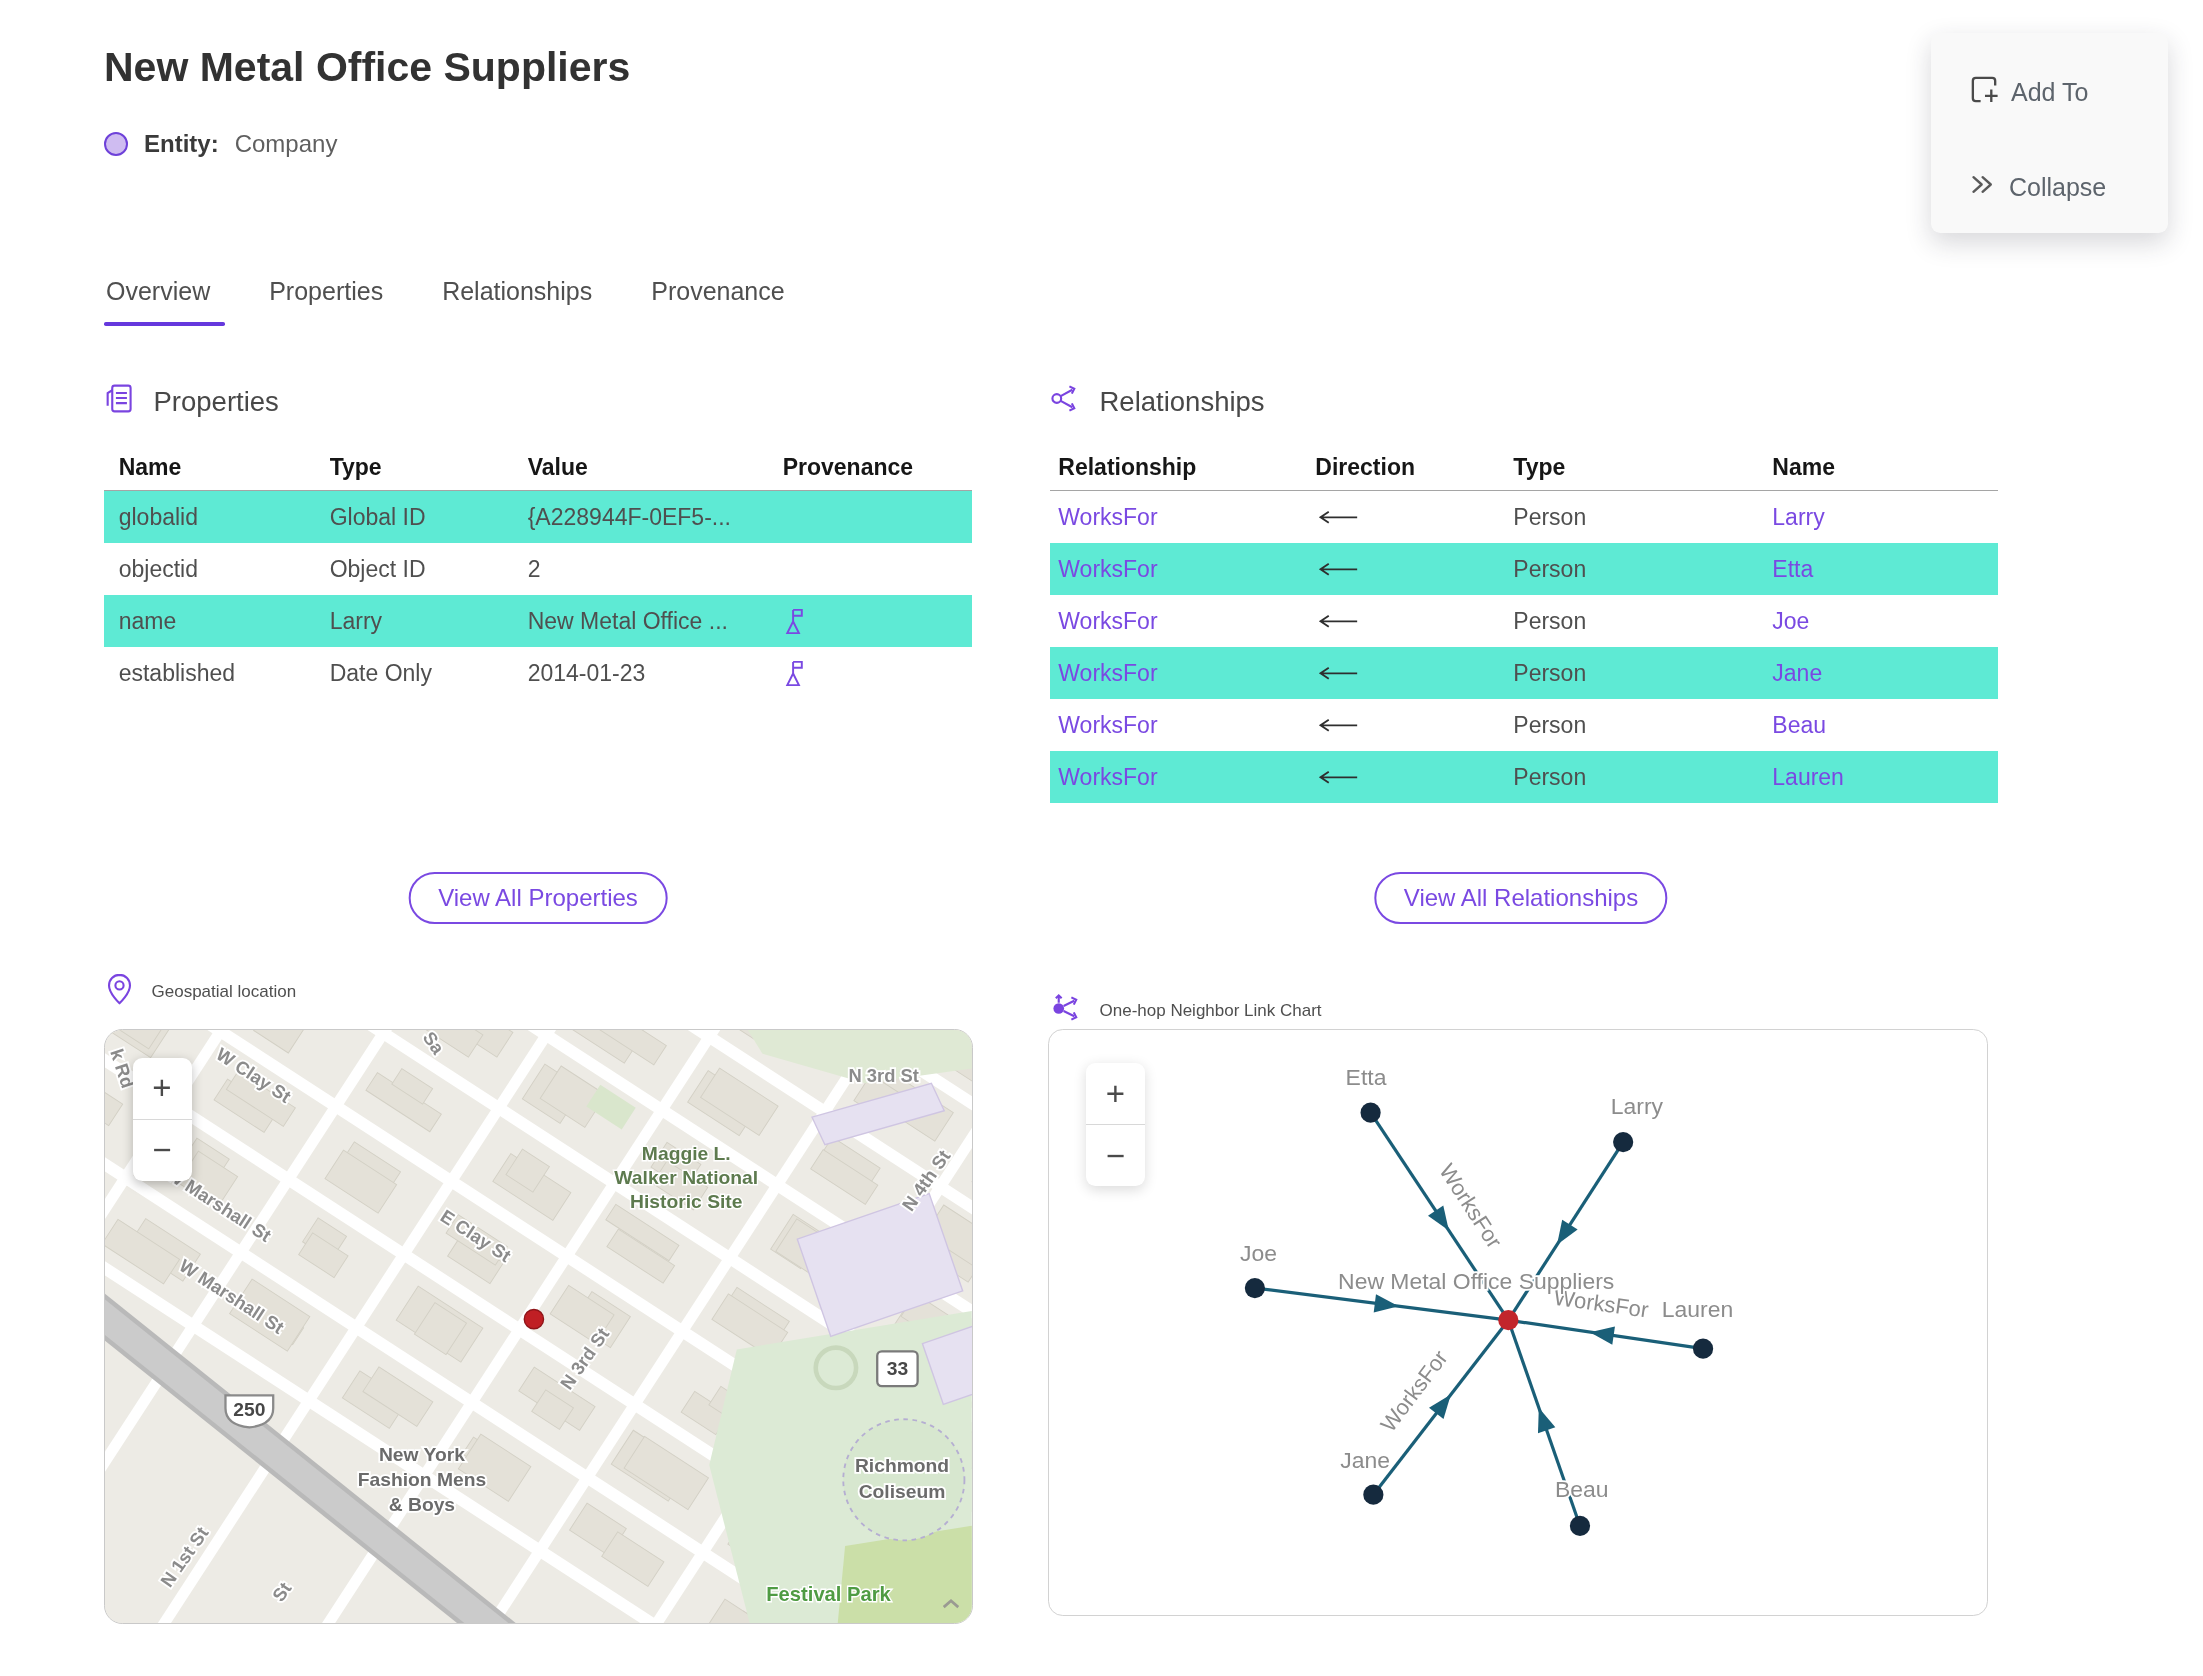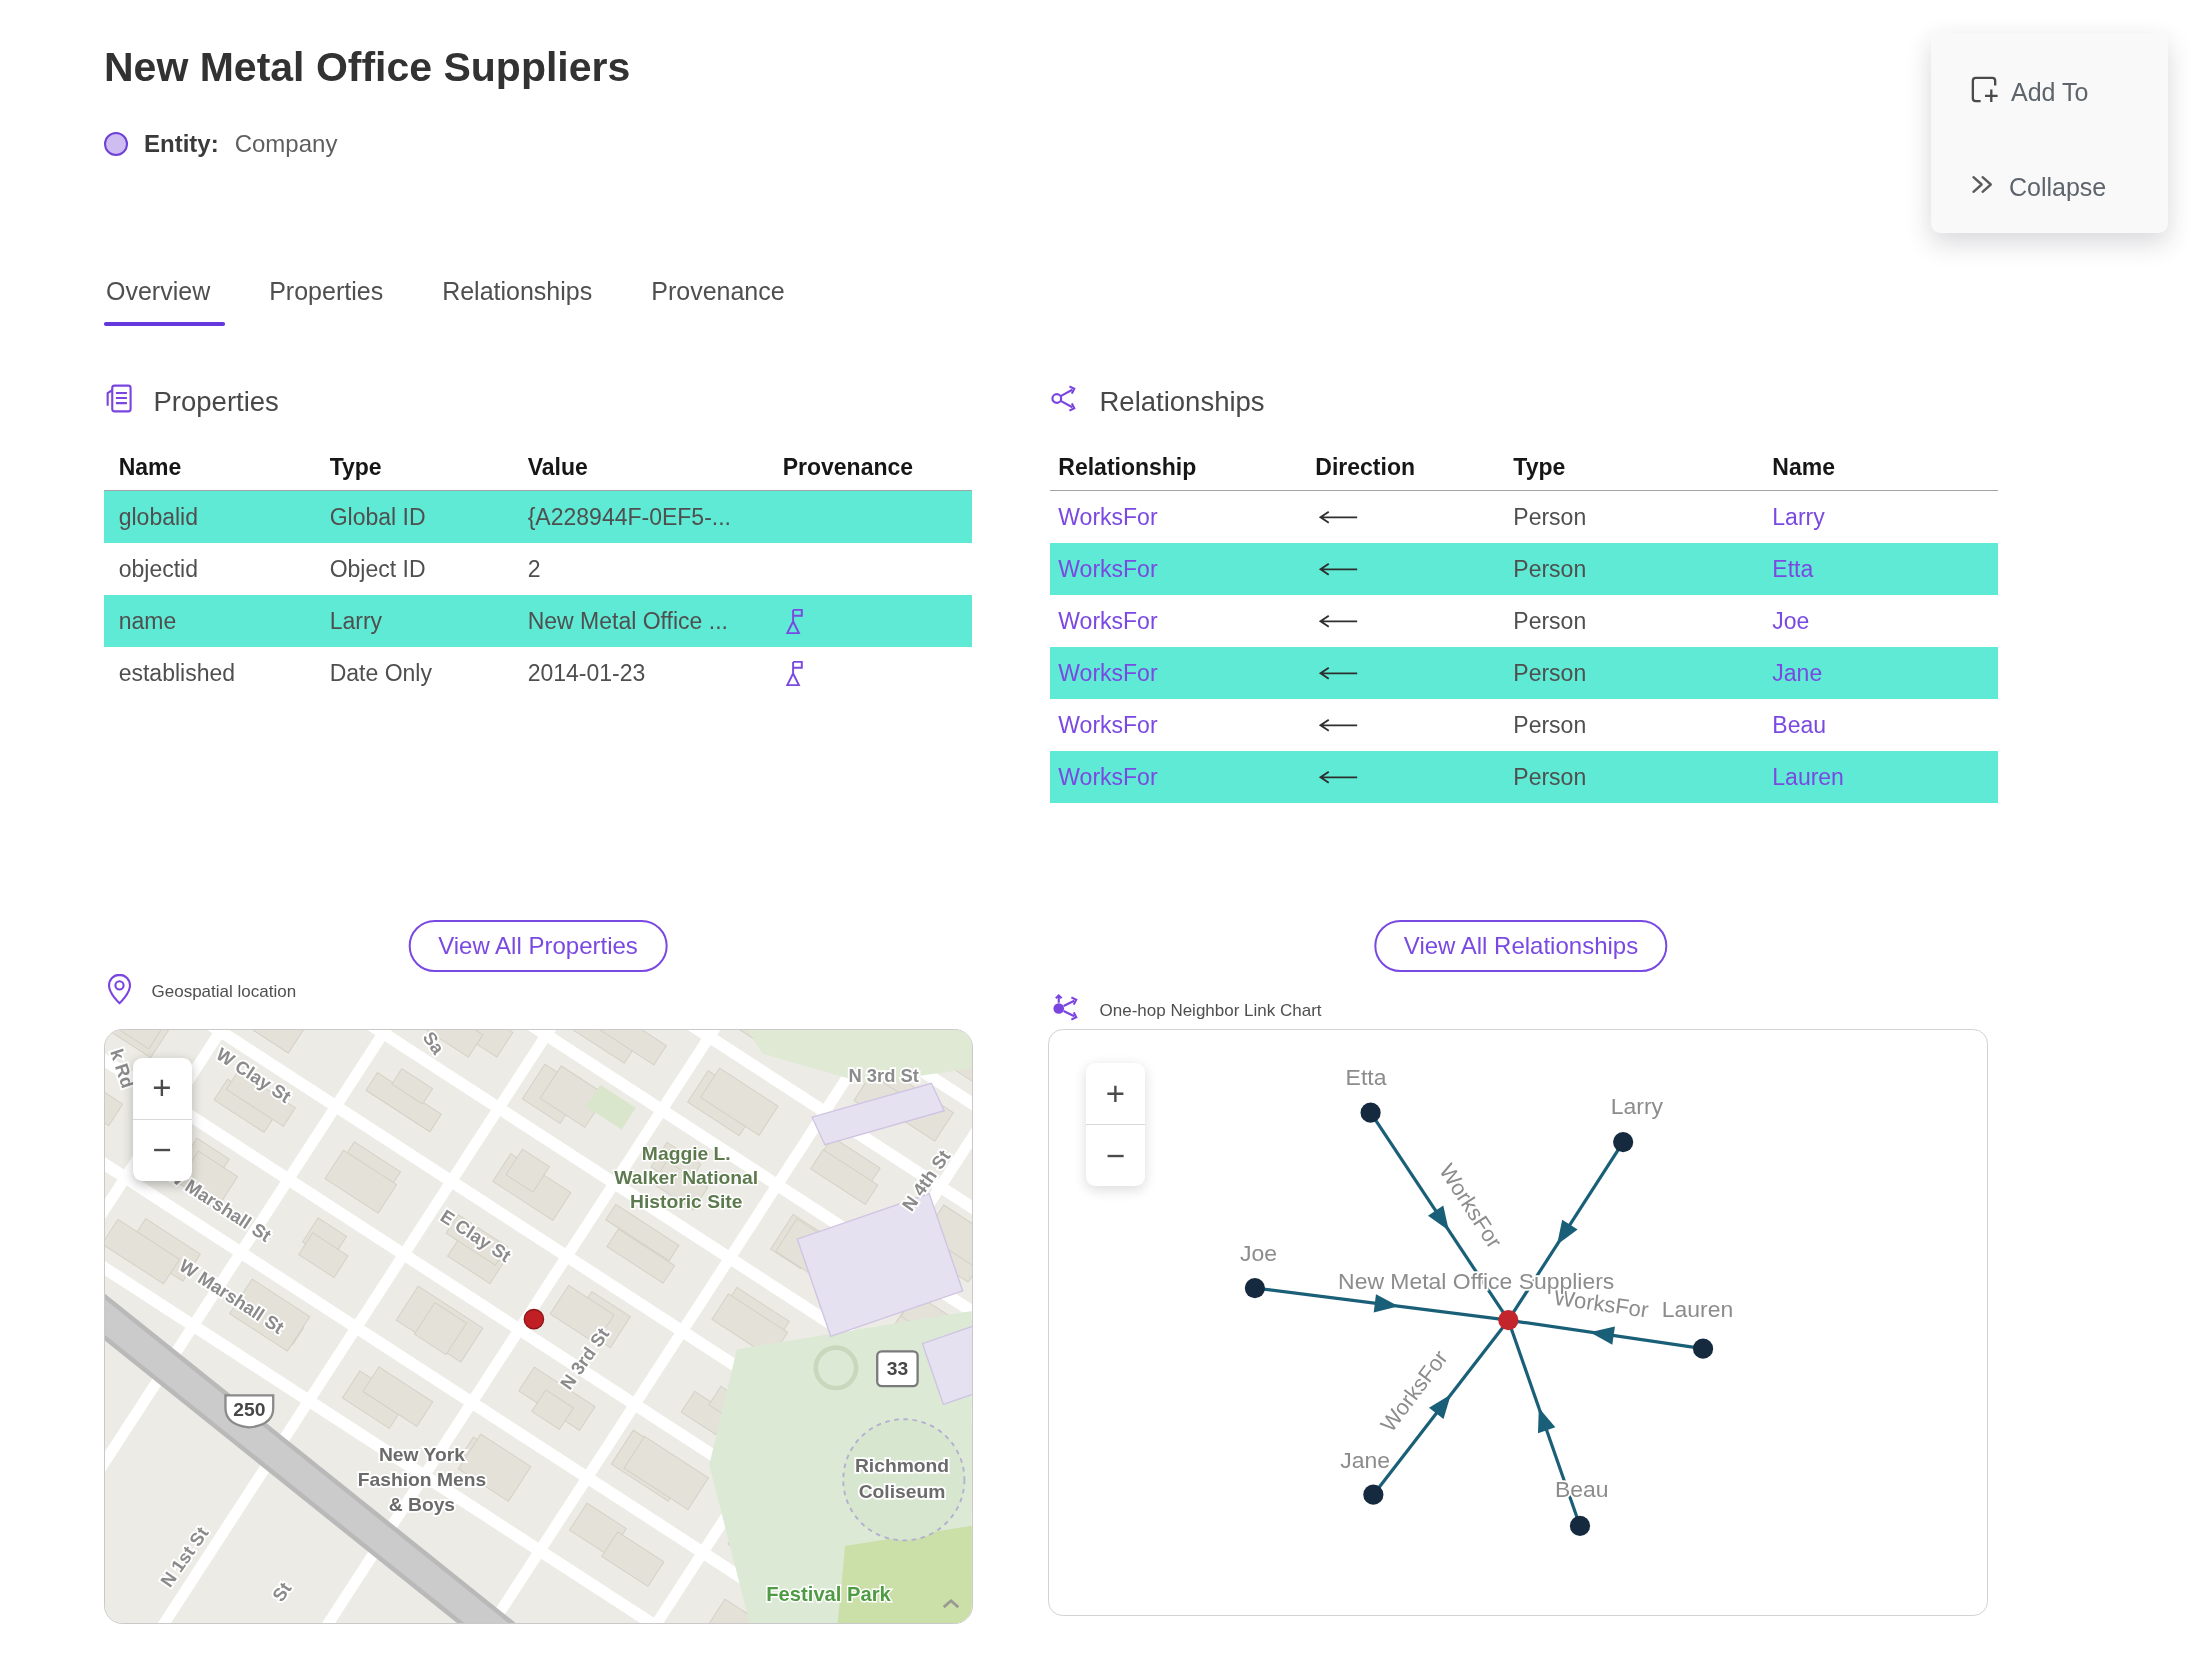--- a/index.html
+++ b/index.html
@@ -40,21 +40,21 @@
   .thead{display:grid;height:46px;align-items:center;font-size:23px;font-weight:bold;color:#161616;border-bottom:0.9px solid #a5a5a5;}
   .trow{display:grid;height:52px;align-items:center;font-size:23px;color:#4f4f4f;}
   .trow.striped{background:#5eead4;}
   #props-table .thead,#props-table .trow{grid-template-columns:211px 198px 255px 1fr;padding-left:14.7px;}
   #rels-table .thead,#rels-table .trow{grid-template-columns:257px 198px 259px 1fr;padding-left:8.3px;}
   .plink{color:#7a49e2;cursor:pointer;}
   .cellicon{display:flex;align-items:center;}
 
   
   .pill-btn{position:absolute;transform:translateX(-50%);background:#fff;border:2.8px solid #7a49e2;color:#7a49e2;
-            border-radius:917px;padding:10px 27.5px;font-size:24px;font-family:"Liberation Sans",sans-serif;cursor:pointer;margin-top:48px;}
+            border-radius:917px;padding:10px 27.5px;font-size:24px;font-family:"Liberation Sans",sans-serif;cursor:pointer;}
   #view-props{left:538px;top:872px;}
   #view-rels{left:1521px;top:872px;}
 
   
   .map-card{position:absolute;left:104px;top:1029px;width:867px;height:593px;border:0.9px solid #c9c9c9;
             border-radius:18.4px;overflow:hidden;background:#edebe5;}
   .chart-card{position:absolute;left:1048px;top:1029px;width:938px;height:585px;border:0.9px solid #d2d2d2;
               border-radius:14.7px;overflow:hidden;background:#fff;}
 
   .zoomctl{position:absolute;width:59px;background:#fff;border-radius:9.2px;box-shadow:0 3.7px 11px rgba(0,0,0,.25);overflow:hidden;z-index:5;}

